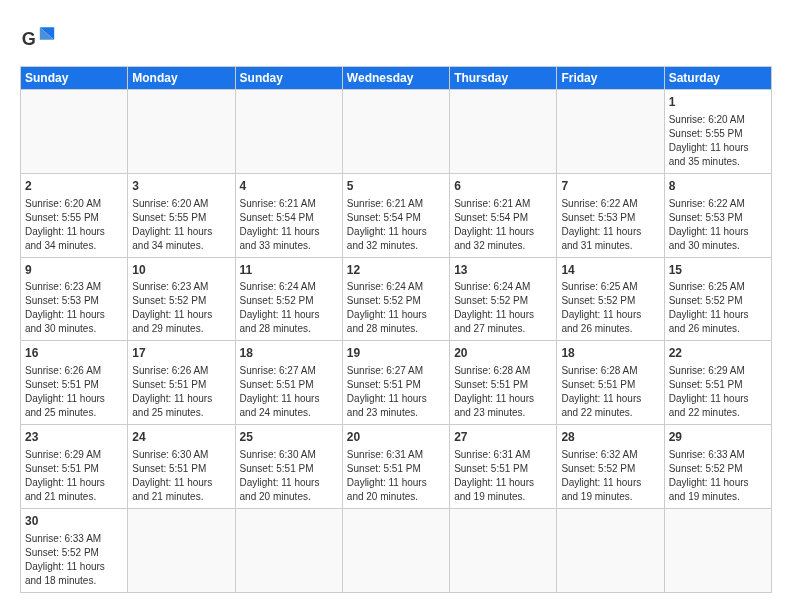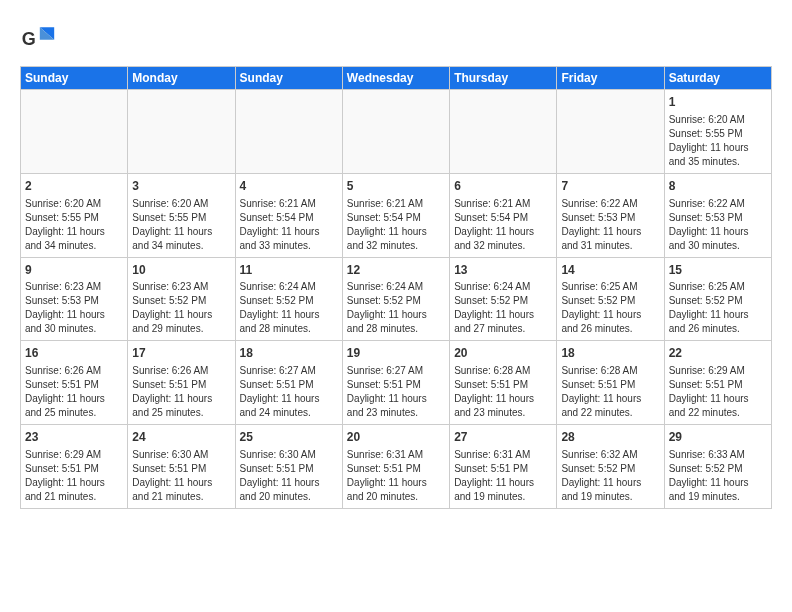--- a/index.html
+++ b/index.html
@@ -242,14 +242,26 @@
 and 19 minutes.</span></td>
         <td><span class="day-number">28</span><span style="white-space: pre-line;">Sunrise: 6:32 AM
 Sunset: 5:52 PM
 Daylight: 11 hours
 and 19 minutes.</span></td>
         <td><span class="day-number">29</span><span style="white-space: pre-line;">Sunrise: 6:33 AM
 Sunset: 5:52 PM
 Daylight: 11 hours
 and 19 minutes.</span></td>
       </tr>
+      <tr class="last-row">
+        <td><span class="day-number">30</span><span style="white-space: pre-line;">Sunrise: 6:33 AM
+Sunset: 5:52 PM
+Daylight: 11 hours
+and 18 minutes.</span></td>
+        <td class="empty"></td>
+        <td class="empty"></td>
+        <td class="empty"></td>
+        <td class="empty"></td>
+        <td class="empty"></td>
+        <td class="empty"></td>
+      </tr>
     </tbody>
 </table>
 
 </body></html>

